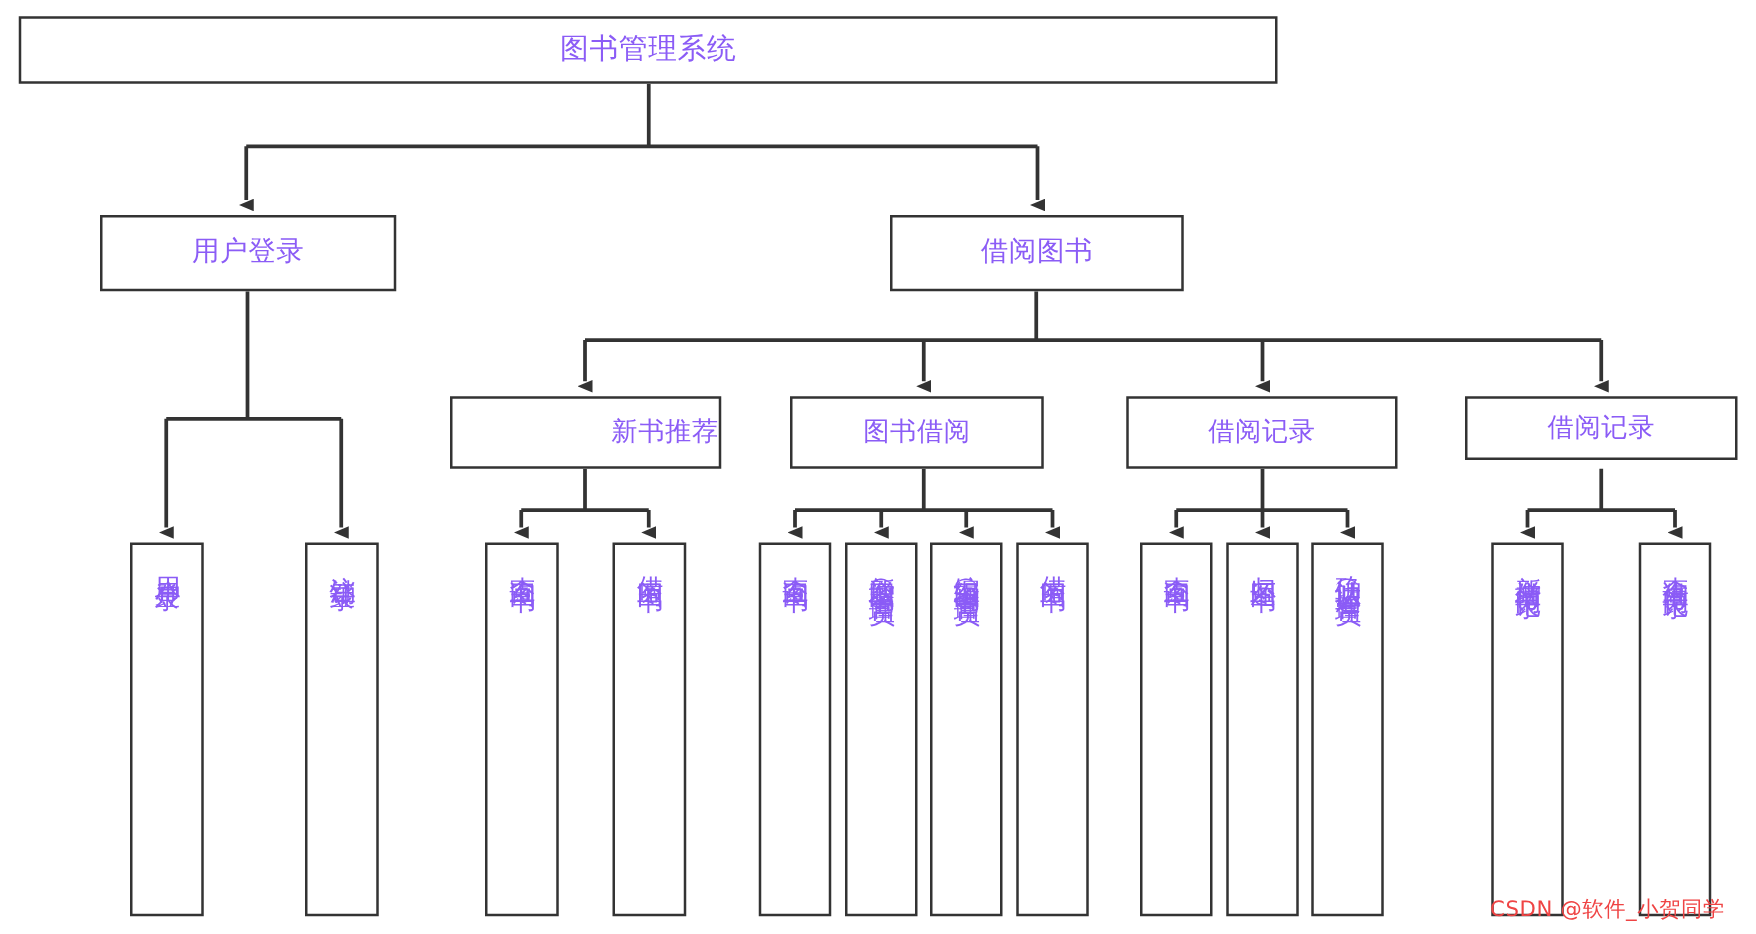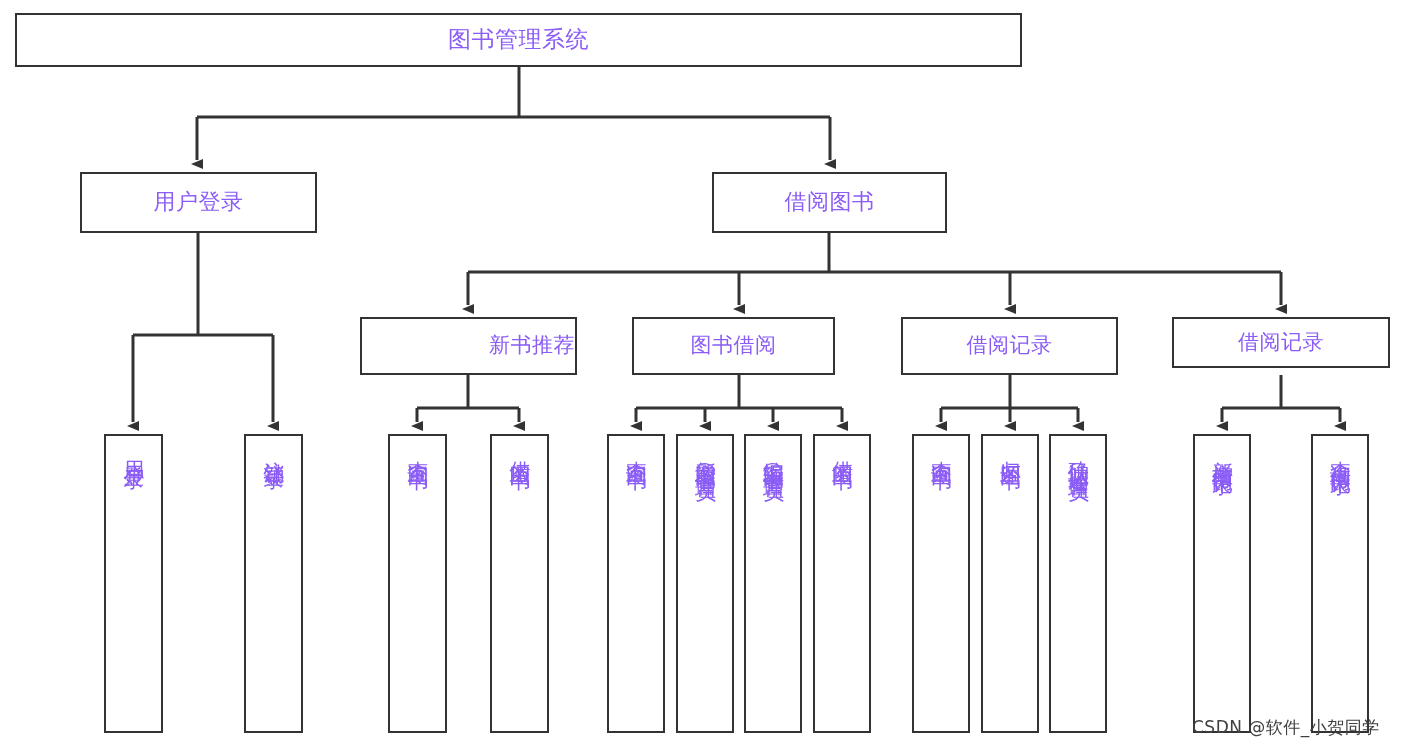--- a/index.html
+++ b/index.html
@@ -61,21 +61,21 @@
     writing-mode: vertical-rl;
     text-orientation: upright;
     font-size: 21px;
     line-height: 1.0;
     letter-spacing: 3px;
     white-space: nowrap;
   }
   .watermark {
     position: absolute;
     font-size: 17px;
-    color: #404040;
+    color: #ef4444;
     white-space: nowrap;
     letter-spacing: 0.5px;
   }
 </style>
 </head>
 <body>
 
 <div id="canvas">
 
   <svg id="wires" viewBox="0 0 1405 747" xmlns="http://www.w3.org/2000/svg">

